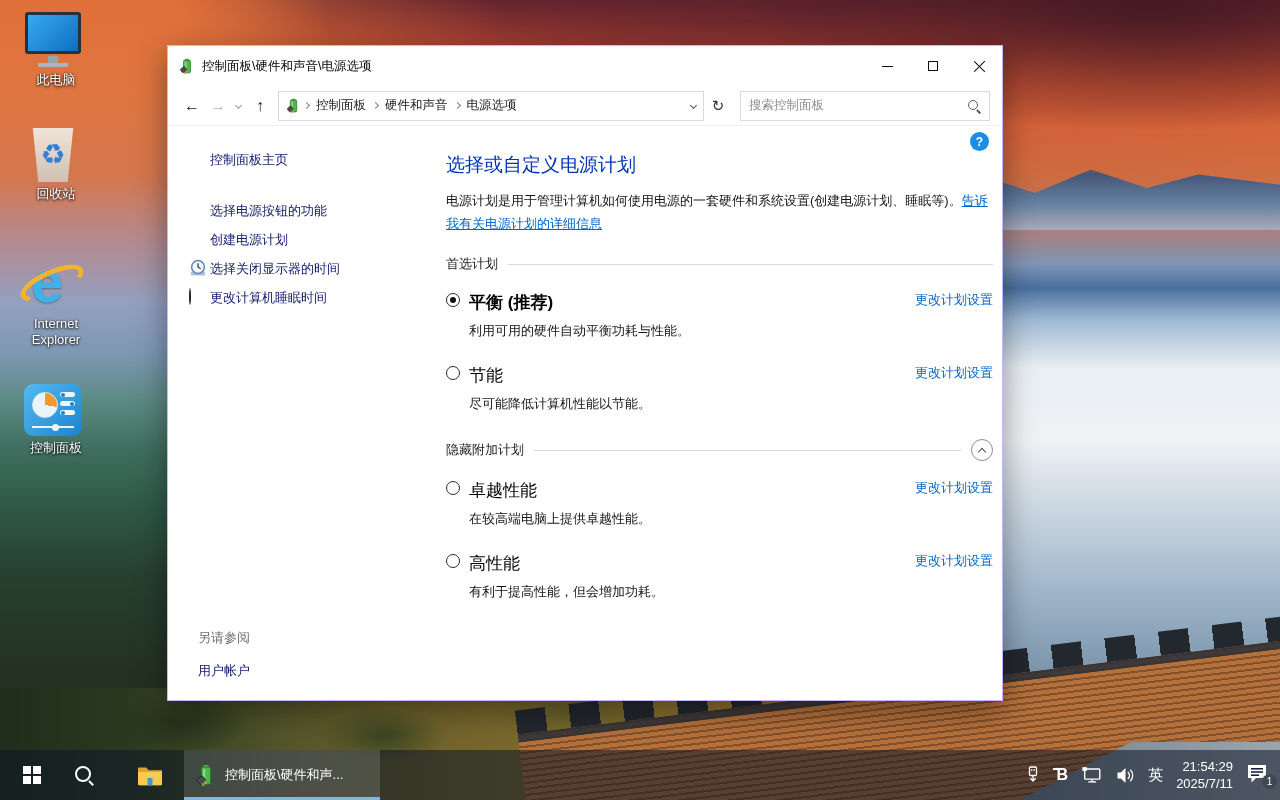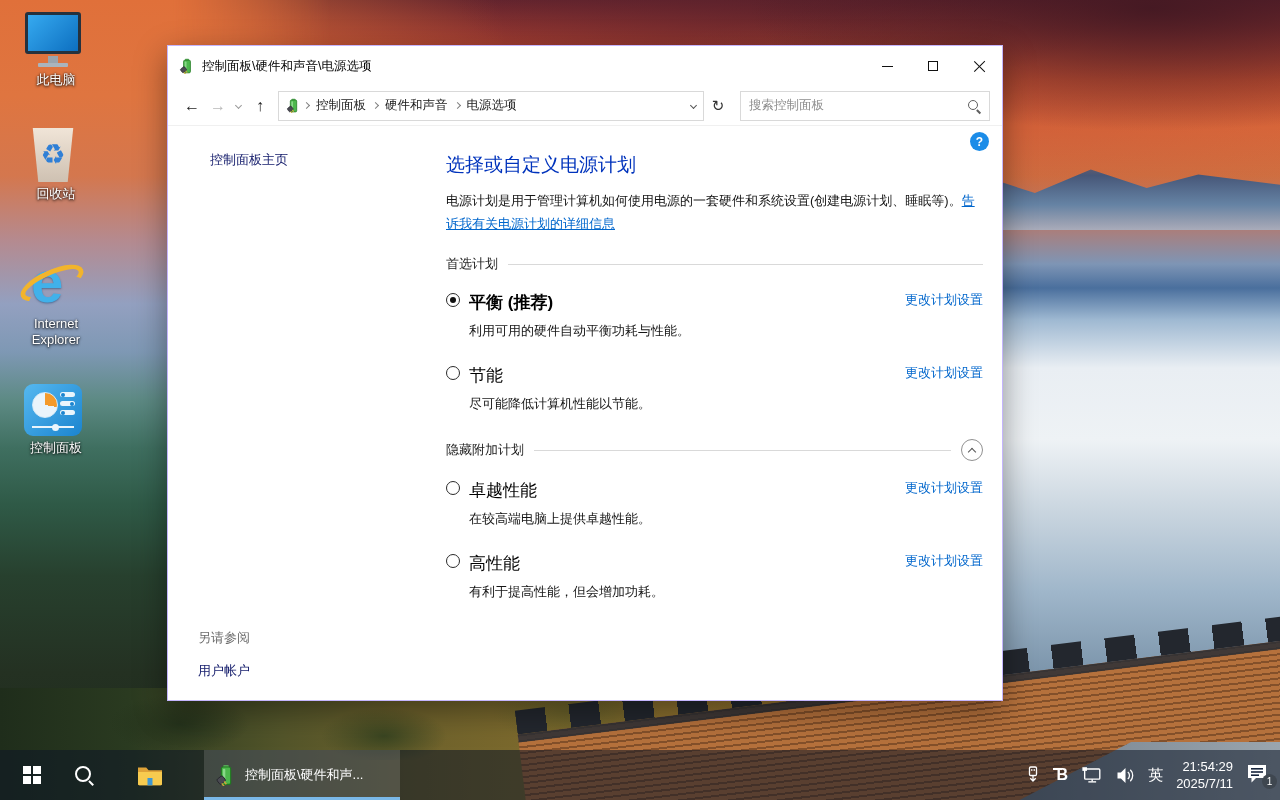--- a/index.html
+++ b/index.html
@@ -114,21 +114,21 @@
   .sidebar { position:relative; width:278px; flex:0 0 278px; padding-top:25px;padding-left:12px; }
   .sb-home { margin-left:30px; font-size:13px; color:#18206e; cursor:pointer; }
   .sb-tasks { margin-top:27px; }
   .sb-row { position:relative; padding:6px 6px 6px 30px; font-size:13px; color:#18206e; line-height:17px; cursor:pointer; }
   .sb-ic { position:absolute; left:9px; top:5px; width:18px; height:18px; }
   .sphere { width:17px; height:17px; border-radius:50%; background:radial-gradient(circle at 35% 30%, #a8a8a8, #4a4a4a 55%, #1c1c1c 95%); border:1px solid #222; }
   .see-also { position:absolute; left:30px; bottom:22px; }
   .see-title { font-size:13px; color:#6b6b6b; margin-bottom:15px; }
   .see-link { font-size:13px; color:#18206e; cursor:pointer; }
 
-  .main { position:relative; width:704px; padding:26px 19px 0 0; }
+  .main { position:relative; width:704px; padding:26px 9px 0 0; }
   .main h1 { font-size:19px; font-weight:400; color:#0033bc; margin-bottom:11px; }
   .intro { font-size:13px; line-height:23px; color:#151515; }
   .intro a { color:#0066cc; text-decoration:underline; cursor:pointer; }
   .sec-head { display:flex; align-items:center; gap:10px; margin-top:20px; font-size:13px; color:#1c1c1c; }
   .rule { flex:1; height:1px; background:#d9d9d9; }
   .collapse { width:22px; height:22px; border:1px solid #919191; border-radius:50%; display:flex; align-items:center; justify-content:center; background:#fff; cursor:pointer; }
   .collapse .chev { width:6px; height:6px; border-color:#555; margin-top:3px; }
   .plans { margin-top:18px; }
   .plan { display:flex; align-items:flex-start; margin-bottom:24px; }
   .radio { flex:0 0 14px; width:14px; height:14px; border:1px solid #2b2b2b; border-radius:50%; margin-top:2px; position:relative; cursor:pointer; }
@@ -141,21 +141,21 @@
 
   
   .taskbar { position:absolute; left:0; bottom:0; width:100%; height:50px; background:rgba(13,22,38,.55);
       display:flex; align-items:center; padding-left:6px; color:#fff; }
   .tb-btn { width:52px; height:50px; display:flex; align-items:center; justify-content:center; }
   .winflag { display:grid; grid-template-columns:8px 8px; grid-template-rows:8px 8px; gap:1.5px; }
   .winflag i { background:#fff; }
   .tb-mag { position:relative; width:20px; height:20px; }
   .tb-mag::before { content:""; position:absolute; left:1px; top:1px; width:12px; height:12px; border:2px solid #fff; border-radius:50%; }
   .tb-mag::after { content:""; position:absolute; left:14.5px; top:14.5px; width:6px; height:2px; background:#fff; transform:rotate(45deg); transform-origin:left center; }
-  .tb-task { position:relative; height:50px; margin-left:28px; width:196px; display:flex; align-items:center; gap:8px;
+  .tb-task { position:relative; height:50px; margin-left:8px; width:196px; display:flex; align-items:center; gap:8px;
       padding:0 11px; background:rgba(255,255,255,.14); }
   .tb-task::after { content:""; position:absolute; left:0; right:0; bottom:0; height:3px; background:#7ab8e8; }
   .tb-task .lbl { font-size:13px; color:#fff; white-space:nowrap; overflow:hidden; }
   .tray { margin-left:auto; display:flex; align-items:center; gap:13px; padding-right:10px; }
   .tray-ime { font-size:15px; }
   .tray-b { position:relative; font-size:16px; font-weight:bold; padding-left:3px; }
   .tray-b::before { content:""; position:absolute; left:-1px; top:2px; width:9px; height:2px; background:#fff; }
   .tray-clock { text-align:right; font-size:13px; line-height:17px; }
   .tray-notif { position:relative; width:24px; height:22px; }
   .badge { position:absolute; right:-7px; bottom:-3px; width:15px; height:15px; border-radius:50%; background:#3f4750;
@@ -296,20 +296,42 @@
       </div>
     </div>
 
     <div class="winbody">
       <div class="help">
           <span>?</span>
         </div>
 
       <div class="sidebar">
         <div class="sb-home">控制面板主页</div>
+        <div class="sb-tasks">
+          <div class="sb-row">
+            <span>选择电源按钮的功能</span>
+          </div>
+          <div class="sb-row">
+            <span>创建电源计划</span>
+          </div>
+          <div class="sb-row">
+            <span class="sb-ic">
+              <svg width="18" height="18" viewBox="0 0 18 18">
+                <rect x="2" y="12.5" width="14" height="4" rx="1.2" fill="#a9c0d8"></rect>
+                <circle cx="9" cy="8" r="6.4" fill="#f2f7fc" stroke="#5b87b5" stroke-width="1.5"></circle>
+                <path d="M9 4.2 V8 L11.6 9.8" stroke="#333" stroke-width="1.2" fill="none"></path>
+              </svg>
+            </span>
+            <span>选择关闭显示器的时间</span>
+          </div>
+          <div class="sb-row">
+            <span class="sb-ic"><span class="sphere"></span></span>
+            <span>更改计算机睡眠时间</span>
+          </div>
+        </div>
         <div class="see-also">
           <div class="see-title">另请参阅</div>
           <div class="see-link">用户帐户</div>
         </div>
       </div>
 
       <div class="main">
         <h1>选择或自定义电源计划</h1>
         <p class="intro"><span>电源计划是用于管理计算机如何使用电源的一套硬件和系统设置(创建电源计划、睡眠等)。</span><a>告诉我有关电源计划的详细信息</a></p>
 

